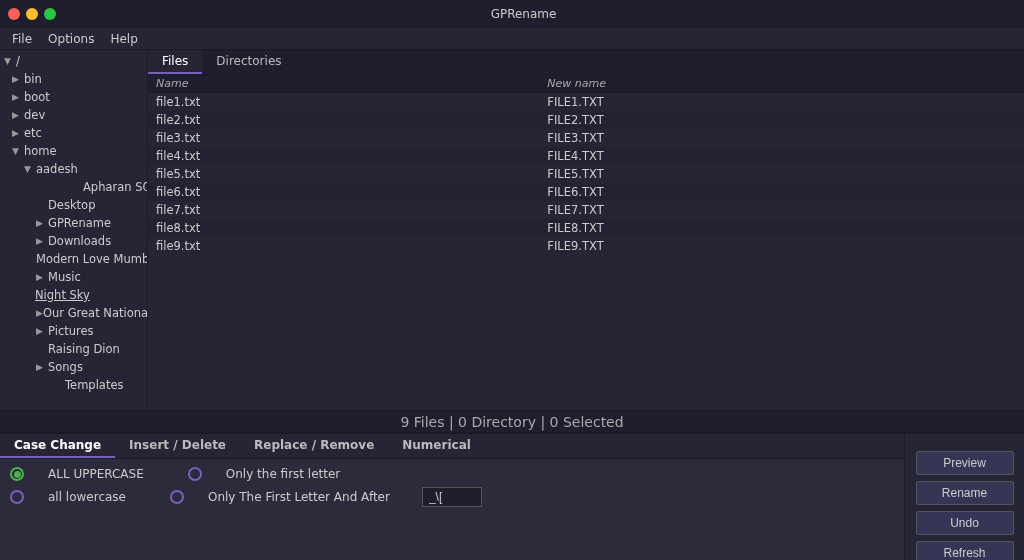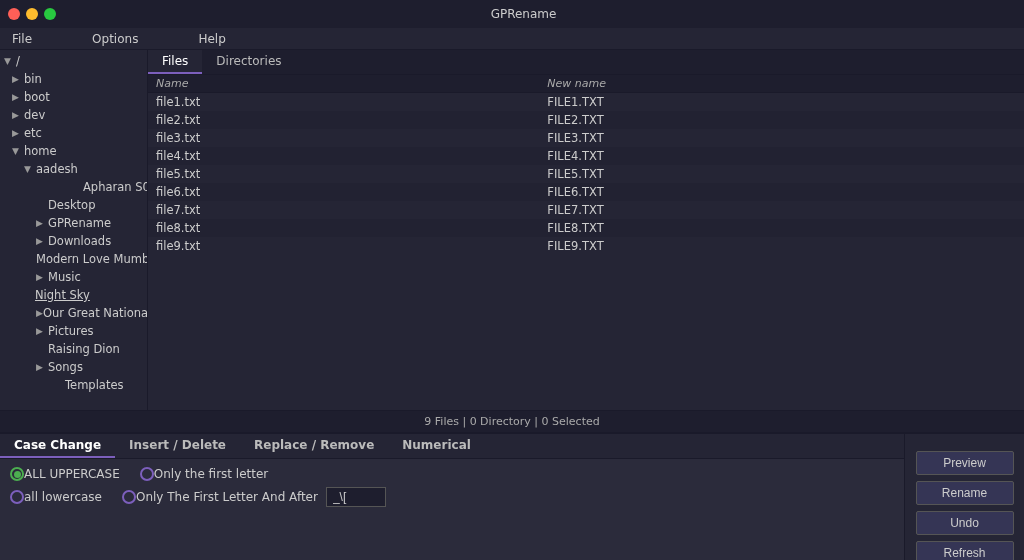--- a/index.html
+++ b/index.html
@@ -45,21 +45,20 @@
     }
 
     
     #menubar {
       background: #252535;
       height: 22px;
       display: flex;
       align-items: center;
       padding: 0 4px;
       border-bottom: 1px solid #1a1a2a;
-      gap: 44px;
     }
     .menu-item {
       padding: 2px 8px;
       color: #ccc;
       cursor: pointer;
       font-size: 12px;
     }
 
     
     #main {
@@ -137,21 +136,21 @@
     .file-table tr:nth-child(even) { background: #222232; }
 
     
     #statusbar {
       background: #1e1e2e;
       height: 22px;
       display: flex;
       align-items: center;
       justify-content: center;
       border-top: 1px solid #1a1a2a;
-      font-size: 11px;
+      font-size: 14px;
       color: #aaa;
     }
 
     
     #bottom-panel {
       height: 150px;
       background: #2b2b3b;
       border-top: 2px solid #1a1a2a;
       display: flex;
     }
@@ -183,21 +182,21 @@
     
     #bottom-content {
       padding: 8px 10px;
       flex: 1;
     }
 
     .radio-row {
       display: flex;
       align-items: center;
       margin-bottom: 6px;
-      gap: 0;
+      gap: 24px;
     }
     .radio-dot {
       width: 14px;
       height: 14px;
       border-radius: 50%;
       border: 2px solid #7c5fbc;
       display: inline-flex;
       align-items: center;
       justify-content: center;
       flex-shrink: 0;

